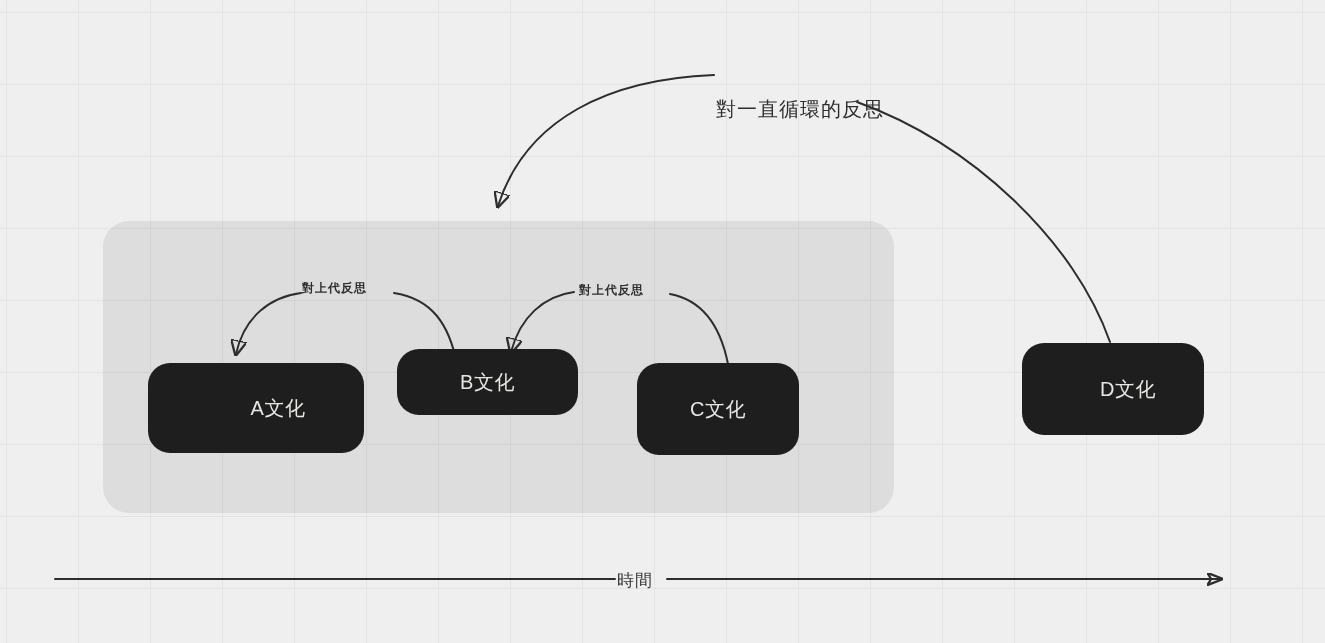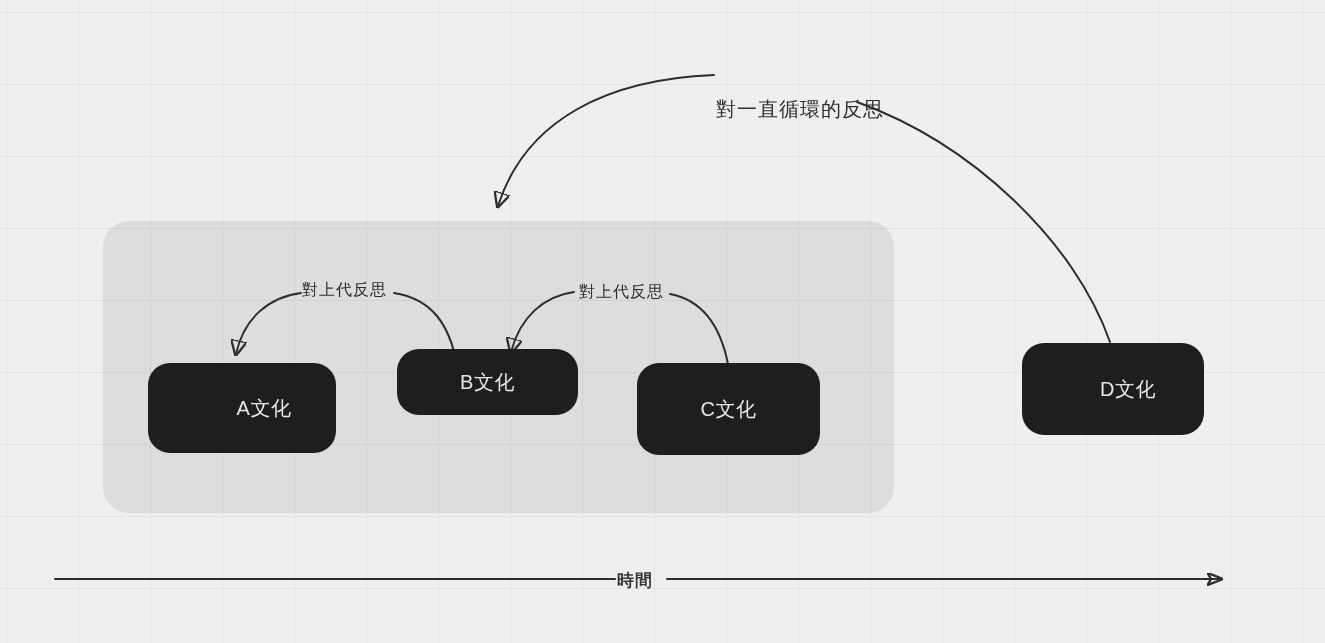--- a/index.html
+++ b/index.html
@@ -32,52 +32,52 @@
     background: #1e1e1e;
     border-radius: 22px;
     display: flex;
     align-items: center;
     justify-content: center;
     color: #e8e6e3;
     font-size: 20px;
     font-weight: 500;
     letter-spacing: 0.5px;
   }
-  .node-a { left: 148px;  top: 363px; width: 188px; height: 90px; padding-left: 44px; }
+  .node-a { left: 148px;  top: 363px; width: 216px; height: 90px; padding-left: 44px; }
   .node-b { left: 397px;  top: 349px; width: 181px; height: 66px; text-align: right; }
-  .node-c { left: 637px;  top: 363px; width: 183px; height: 92px; }
+  .node-c { left: 637px;  top: 363px; width: 162px; height: 92px; }
   .node-d { left: 1022px; top: 343px; width: 182px; height: 92px; padding-left: 30px; }
   .arrows-layer {
     position: absolute;
     left: 0; top: 0;
     width: 1325px;
     height: 643px;
   }
   .arrows-layer path {
     fill: none;
     stroke: #2d2d2d;
     stroke-width: 2;
     stroke-linecap: round;
   }
   .edge-label {
     position: absolute;
     color: #2e2e2e;
     white-space: nowrap;
     letter-spacing: 1px;
   }
-  .edge-label-small { font-size: 16px; font-weight: 400; }
+  .edge-label-small { font-size: 12px; font-weight: 700; }
   .edge-label-big   { left: 716px; top: 76px; font-size: 20px; font-weight: 500; margin-top: 20px; }
   .label-ba { left: 302px; top: 280px; }
   .label-cb { left: 579px; top: 282px; }
   .timeline-label {
     position: absolute;
     left: 617px;
     top: 569px;
     font-size: 17px;
-    font-weight: 700;
+    font-weight: 400;
     color: #383838;
     letter-spacing: 1px;
     white-space: nowrap;
   }
 </style>
 </head>
 <body>
 
 <div class="canvas">
 

